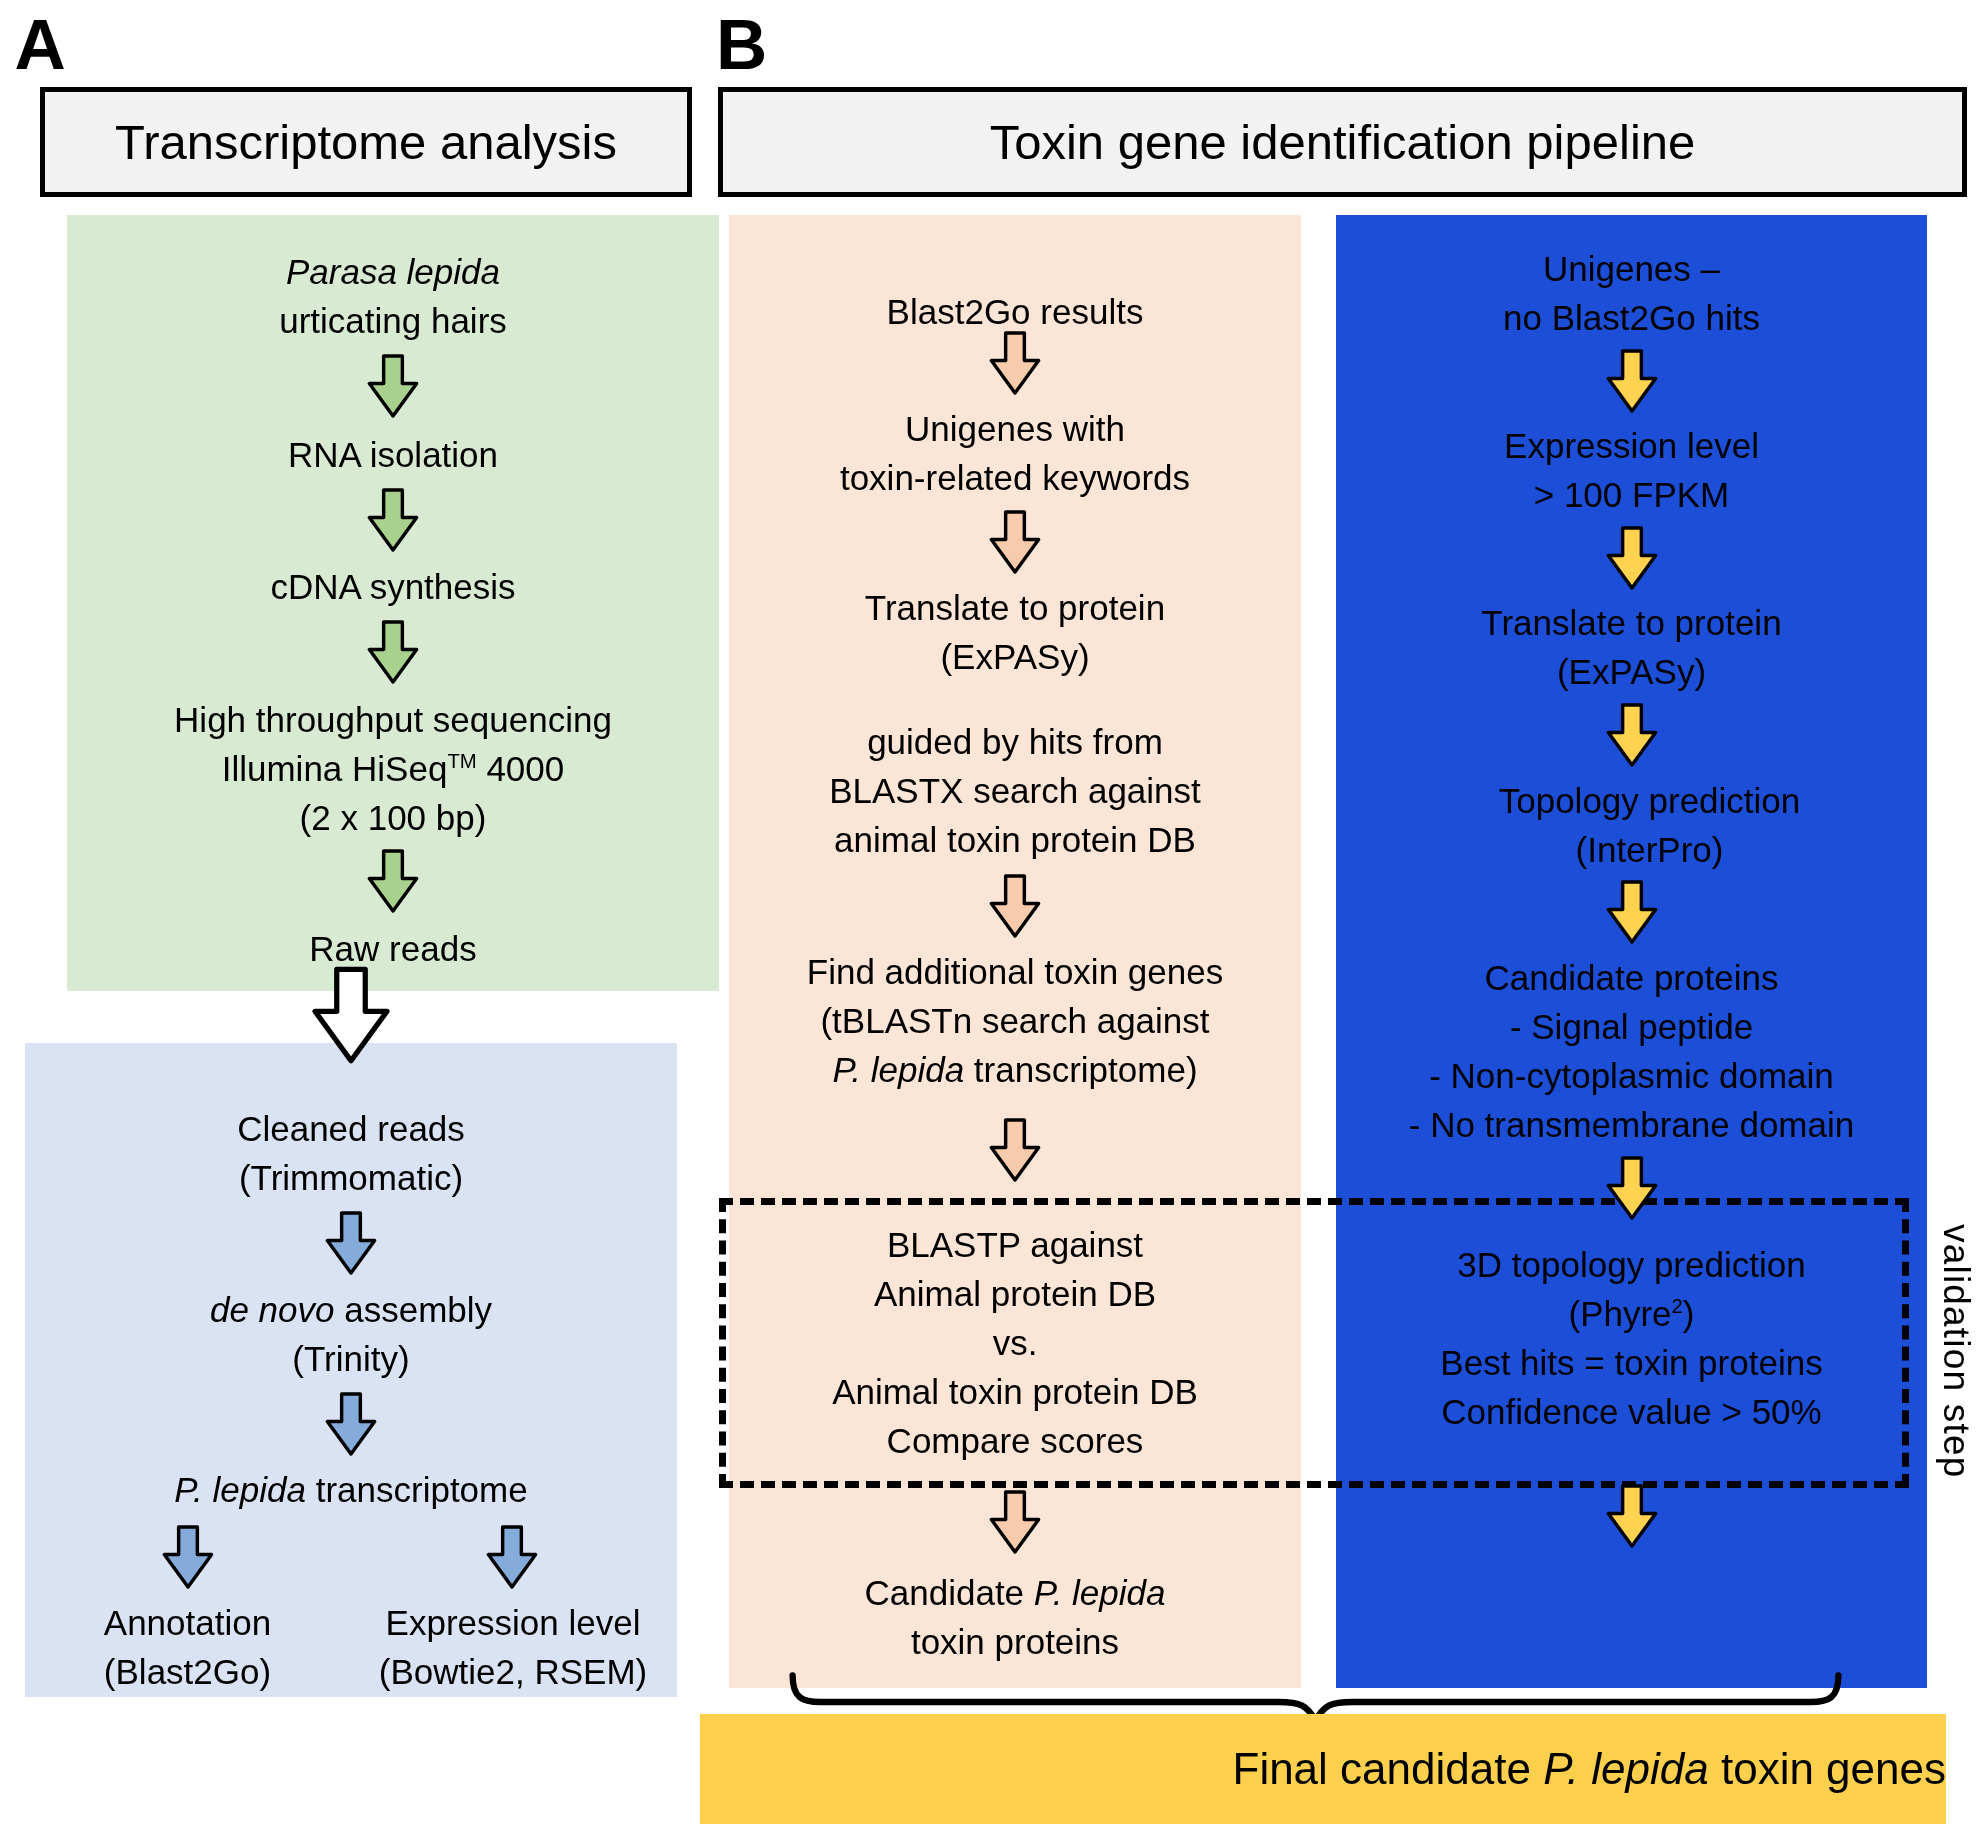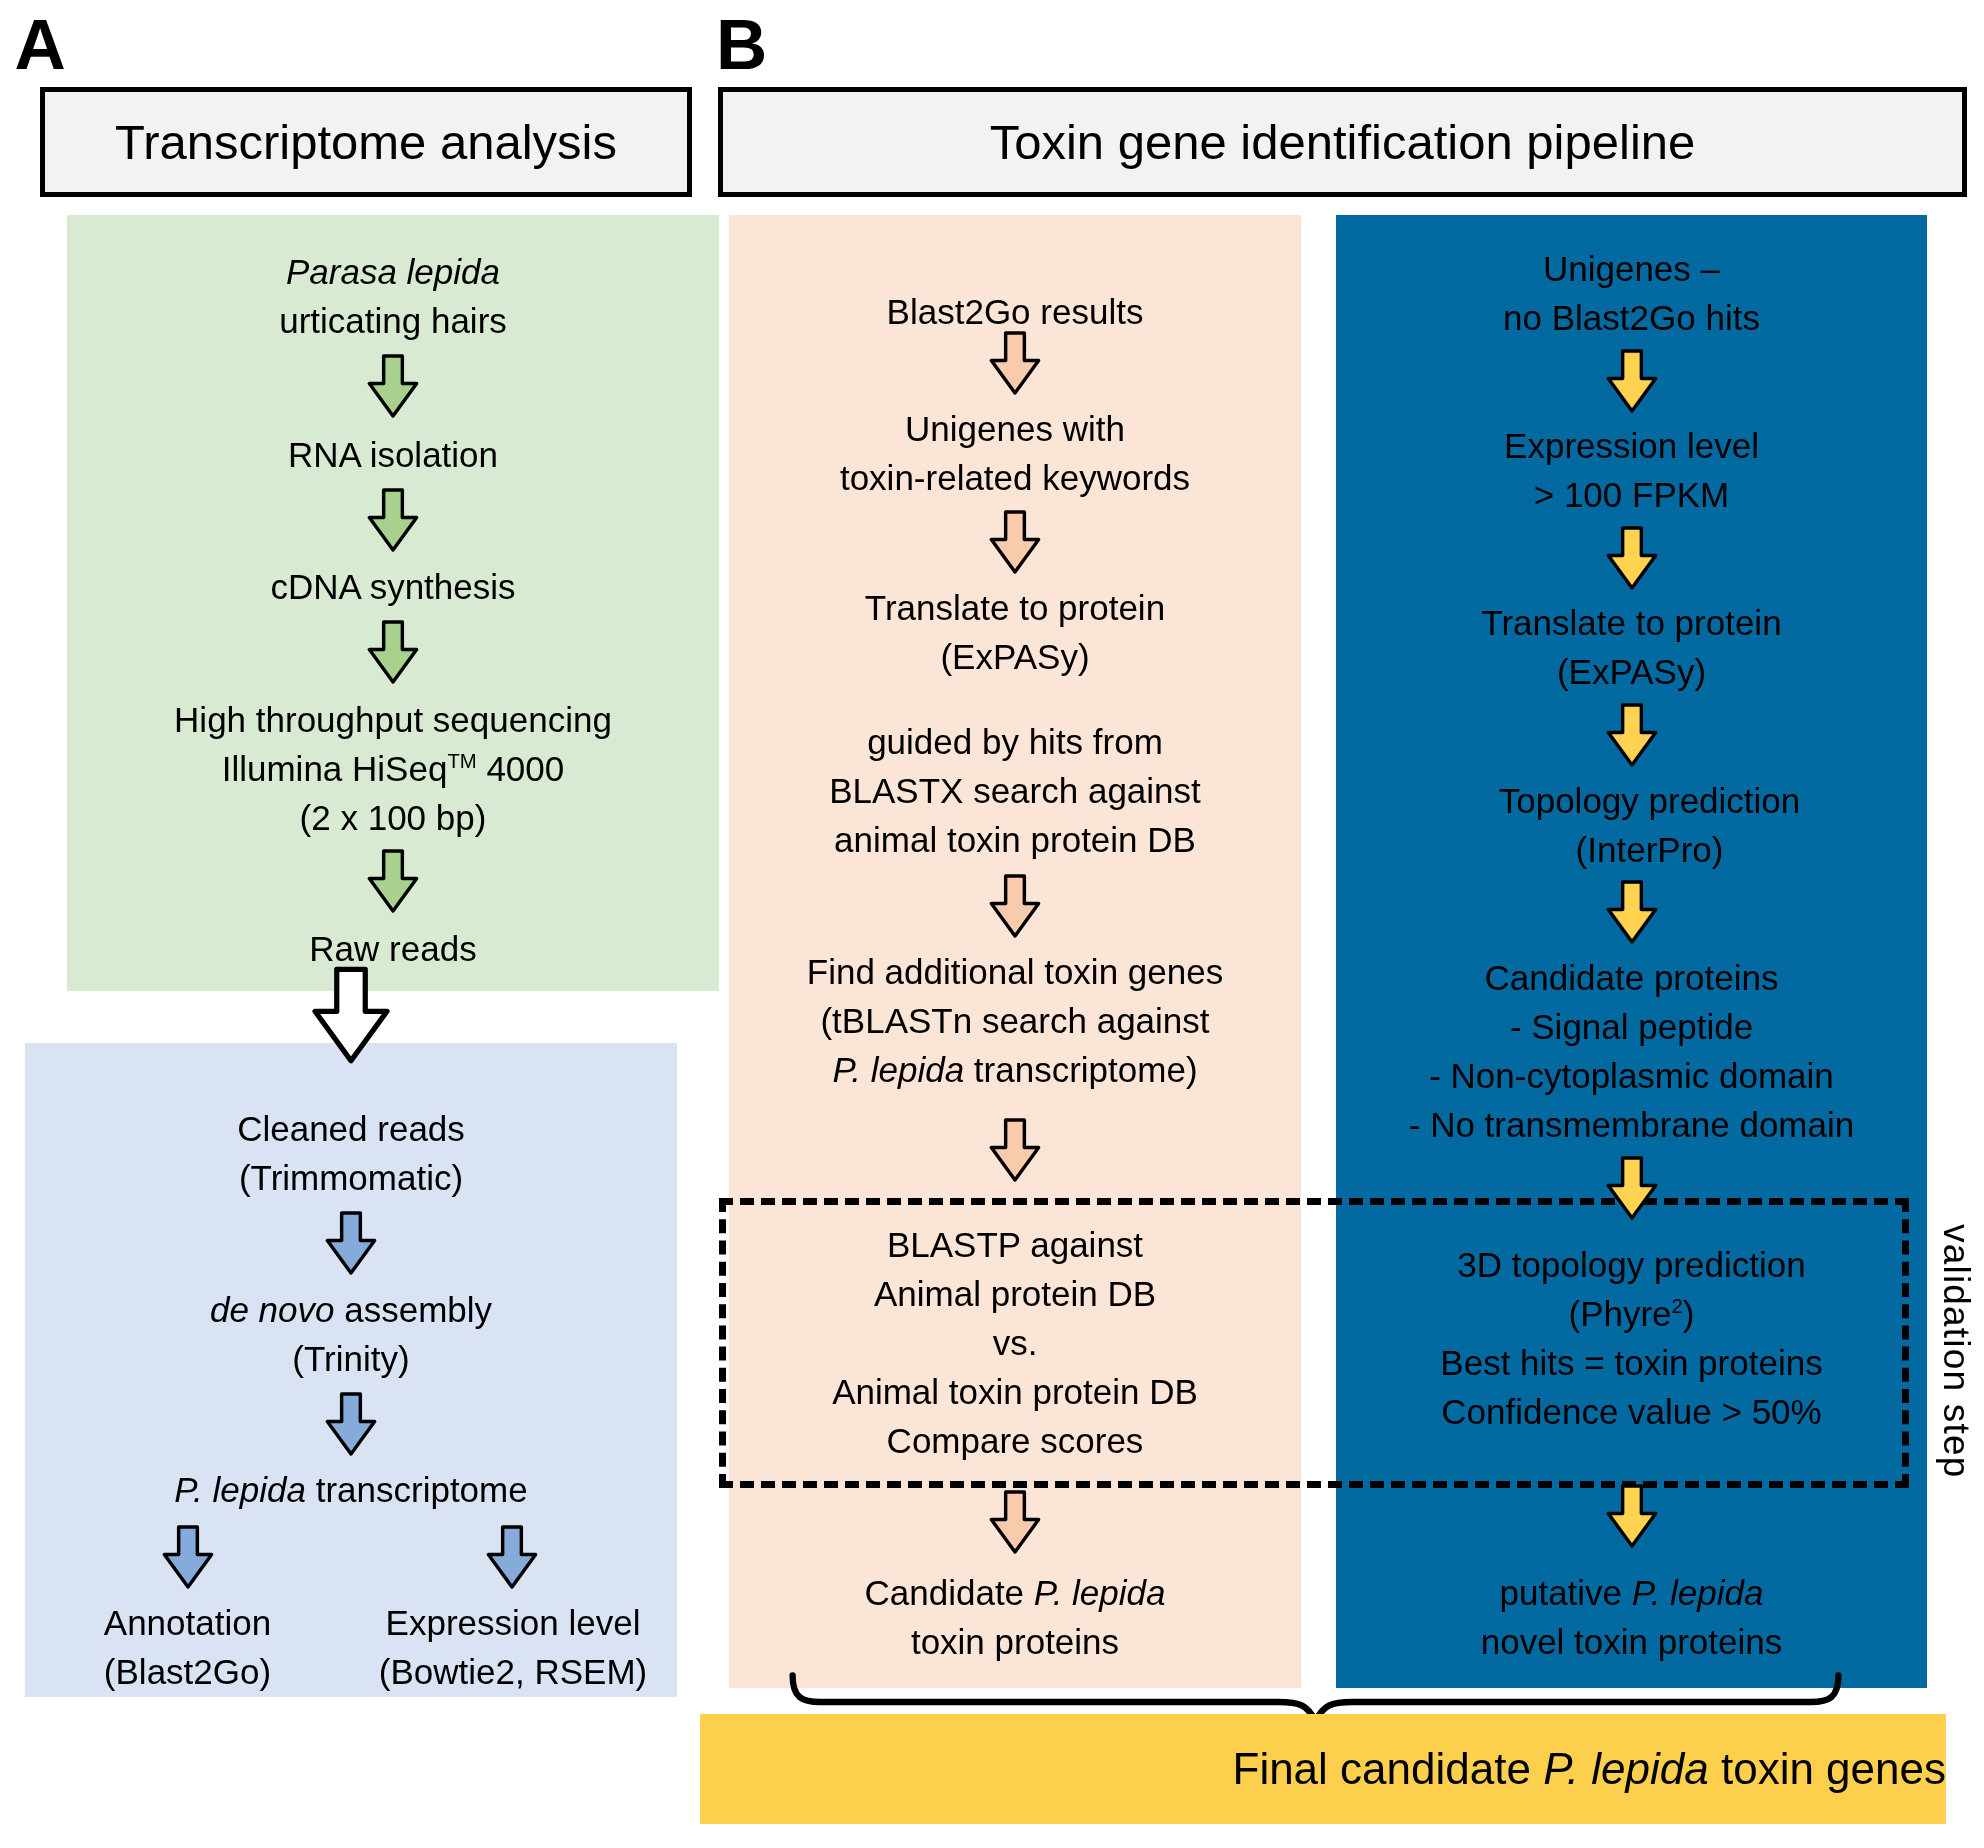--- a/index.html
+++ b/index.html
@@ -12,21 +12,21 @@
   }
   .hdr {
     position:absolute; background:#f2f2f2; border:5.8px solid #000;
     display:flex; align-items:center; justify-content:center;
     font-size:49px; box-sizing:border-box;margin-left:15px;
   }
   .colbox { position:absolute; }
   .bg-green  { background:#d9ead3;margin-left:42px; }
   .bg-blue   { background:#dae3f3; }
   .bg-peach  { background:#fbe5d6; }
-  .bg-yellow { background:#0369a1; }
+  .bg-yellow { background:#1d4ed8; }
   .bg-gold   { background:#fcd04d; }
 
   .node {
     position:absolute; left:0; width:100%; text-align:center;
     font-size:35px; line-height:49px; z-index:3;
   }
   .node sup { font-size:0.58em; vertical-align:super; line-height:0; }
 
   .arrow {
     position:absolute; left:50%; transform:translateX(-50%);
@@ -237,24 +237,20 @@
       </svg>
     <div class="node" style="top:1025px;">
       <div>3D topology prediction</div>
       <div><span>(Phyre</span><sup>2</sup><span>)</span></div>
       <div>Best hits = toxin proteins</div>
       <div>Confidence value &gt; 50%</div>
     </div>
     <svg class="arrow a-yellow" style="top:1269px;" viewBox="0 0 104 130">
         <path d="M33 4 H71 V60 H100 L52 126 L4 60 H33 Z"></path>
       </svg>
-    <div class="node" style="top:1353px;">
-      <div><span>putative </span><i>P. lepida</i></div>
-      <div>novel toxin proteins</div>
-    </div>
   </div>
 
   <div class="dashed-box"></div>
 
   <div class="validation">validation step</div>
 
   <svg class="brace" viewBox="0 0 1830 90">
     <path d="M 10 6 C 10 44 26 52 58 52 L 850 52 C 890 52 900 58 915 84 C 930 58 940 52 980 52 L 1772 52 C 1804 52 1820 44 1820 6"></path>
   </svg>
 

